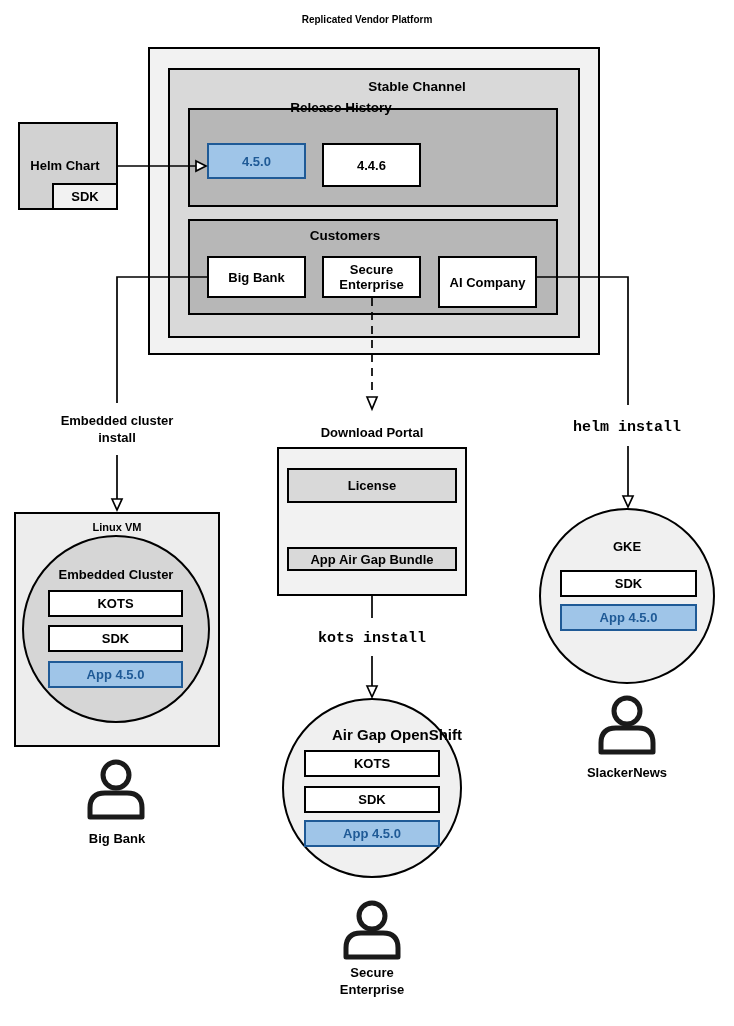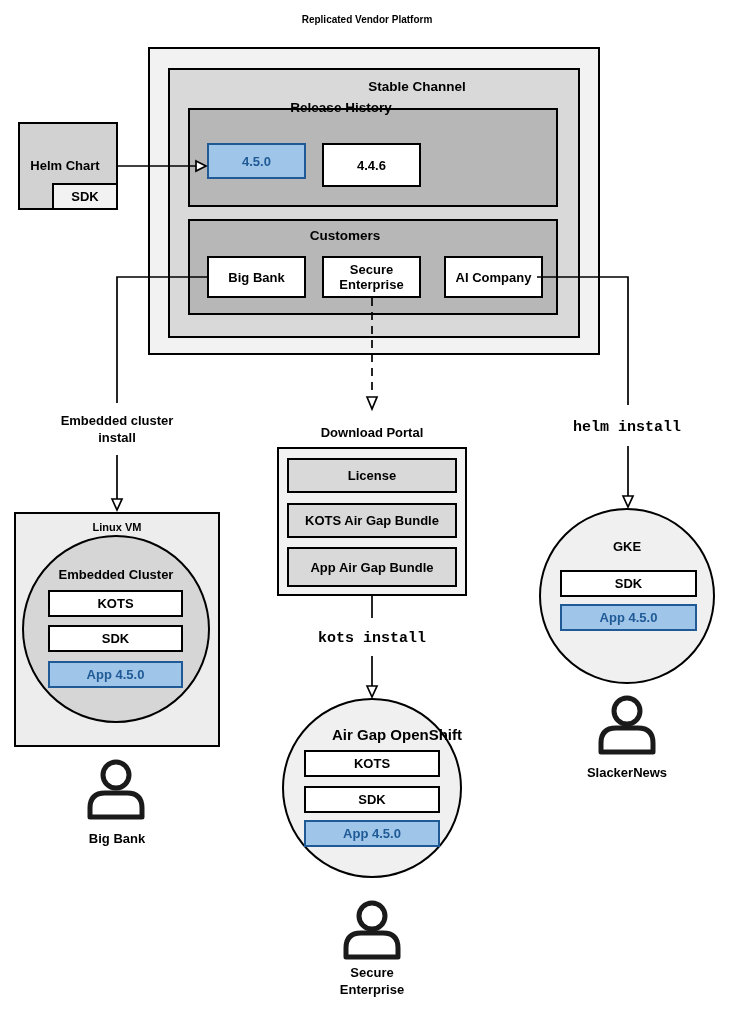--- a/index.html
+++ b/index.html
@@ -52,43 +52,42 @@
   <div class="sect-label" style="left:188px;top:100px;width:306px;">Release History</div>
 
   <div class="wbox highlight" style="left:207px;top:143px;width:99px;height:36px;">4.5.0</div>
   <div class="wbox" style="left:322px;top:143px;width:99px;height:44px;">4.4.6</div>
 
   <div class="box" style="left:188px;top:219px;width:370px;height:96px;background:#b7b7b7;"></div>
   <div class="sect-label" style="left:188px;top:228px;width:314px;">Customers</div>
 
   <div class="wbox" style="left:207px;top:256px;width:99px;height:42px;">Big Bank</div>
   <div class="wbox" style="left:322px;top:256px;width:99px;height:42px;">Secure Enterprise</div>
-  <div class="wbox" style="left:438px;top:256px;width:99px;height:42px;margin-left:6px;">AI Company</div>
+  <div class="wbox" style="left:438px;top:256px;width:99px;height:52px;">AI Company</div>
 
   <div class="box" style="left:18px;top:122px;width:100px;height:88px;background:#d2d2d2;"></div>
   <div class="sect-label" style="left:18px;top:158px;width:94px;font-size:13px;">Helm Chart</div>
   <div class="wbox" style="left:52px;top:183px;width:66px;height:27px;background:#f2f2f2;">SDK</div>
 
   <div class="lbl" style="left:37px;top:412px;width:160px;">Embedded cluster
 install</div>
 
   <div class="box" style="left:14px;top:512px;width:206px;height:235px;background:#ededed;"></div>
   <div class="sect-label" style="left:14px;top:521px;width:206px;font-size:11px;">Linux VM</div>
   <div class="box circle" style="left:22px;top:535px;width:188px;height:188px;background:#d6d6d6;"></div>
   <div class="sect-label" style="left:22px;top:567px;width:188px;font-size:13px;">Embedded Cluster</div>
   <div class="wbox" style="left:48px;top:590px;width:135px;height:27px;">KOTS</div>
   <div class="wbox" style="left:48px;top:625px;width:135px;height:27px;">SDK</div>
   <div class="wbox highlight" style="left:48px;top:661px;width:135px;height:27px;">App 4.5.0</div>
   <div class="lbl" style="left:47px;top:830px;width:140px;">Big Bank</div>
 
   <div class="lbl" style="left:287px;top:424px;width:170px;">Download Portal</div>
   <div class="box" style="left:277px;top:447px;width:190px;height:149px;background:#f2f2f2;"></div>
-  <div class="wbox" style="left:287px;top:458px;width:170px;height:35px;background:#d9d9d9;">License</div>
-  <div class="wbox" style="left:287px;top:503px;width:170px;height:35px;background:#d9d9d9;">KOTS Air Gap Bundle</div>
-  <div class="wbox" style="left:287px;top:547px;width:170px;height:40px;background:#d9d9d9;">App Air Gap Bundle</div>
+  <div class="wbox" style="left:287px;top:468px;width:170px;height:35px;background:#d9d9d9;">License</div>
+  <div class="wbox" style="left:287px;top:547px;width:170px;height:24px;background:#d9d9d9;">App Air Gap Bundle</div>
 
   <div class="mono" style="left:277px;top:630px;width:190px;">kots install</div>
 
   <div class="box circle" style="left:282px;top:698px;width:180px;height:180px;background:#f0f0f0;"></div>
   <div class="sect-label" style="left:282px;top:726px;width:180px;font-size:15px;text-align:right;">Air Gap OpenShift</div>
   <div class="wbox" style="left:304px;top:750px;width:136px;height:27px;">KOTS</div>
   <div class="wbox" style="left:304px;top:786px;width:136px;height:27px;">SDK</div>
   <div class="wbox highlight" style="left:304px;top:820px;width:136px;height:27px;">App 4.5.0</div>
   <div class="lbl" style="left:302px;top:964px;width:140px;">Secure
 Enterprise</div>

